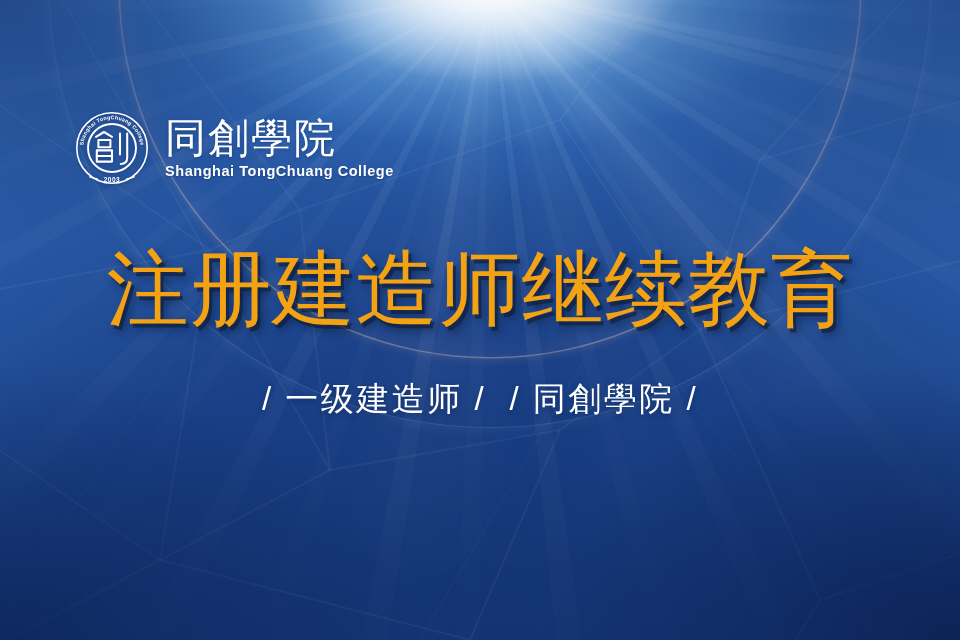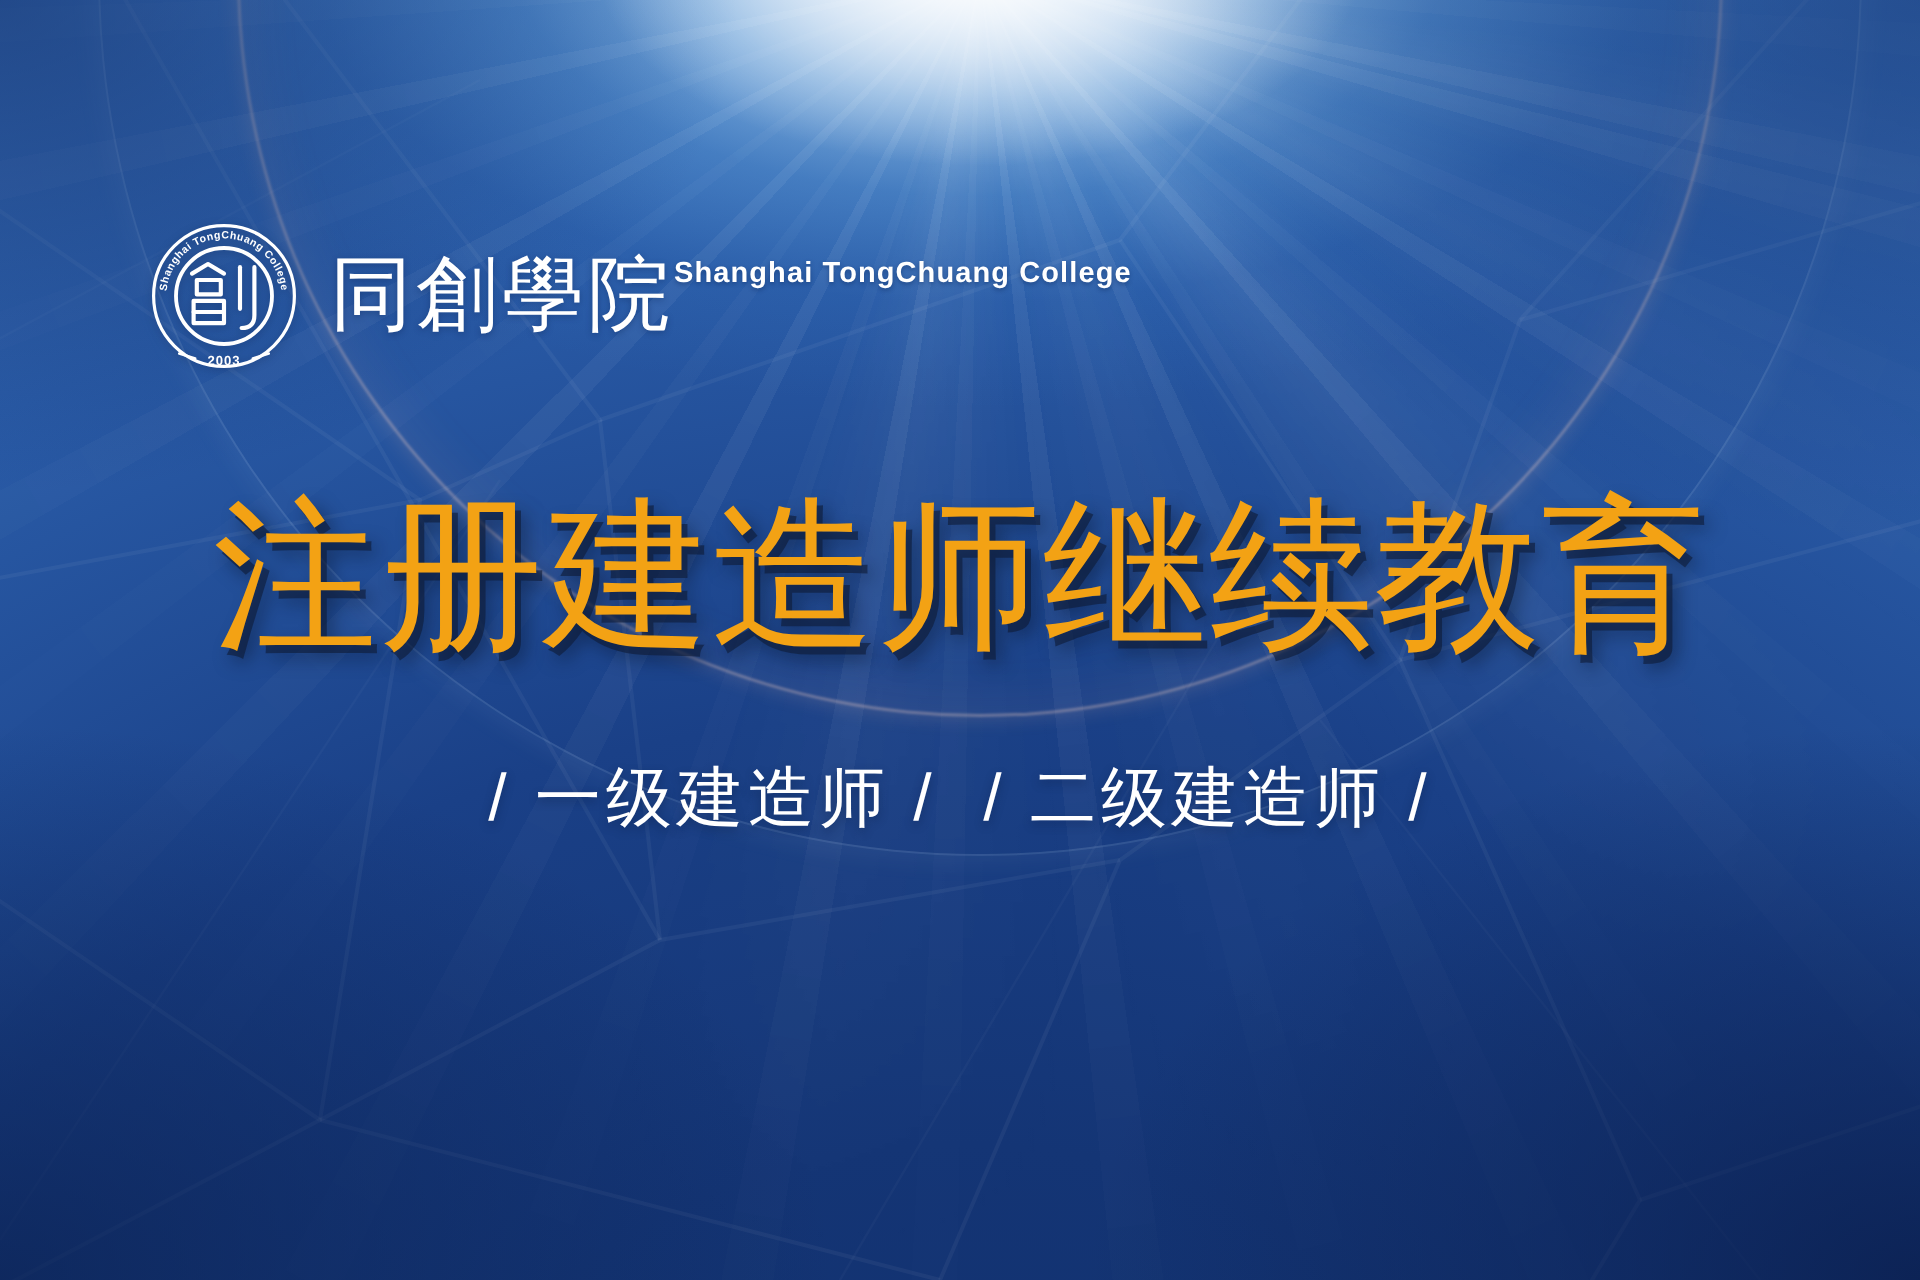--- a/index.html
+++ b/index.html
@@ -113,21 +113,21 @@
   .logo-row{
     position:absolute;left:72px;top:108px;
     display:flex;align-items:center;gap:13px;
   }
   .emblem{
     width:80px;height:80px;position:relative;flex:0 0 auto;
     filter:drop-shadow(0 1px 2px rgba(10,30,70,.35));
   }
   .emblem svg{width:80px;height:80px;display:block;}
 
-  .logo-words{display:flex;flex-direction:row;align-items:flex-start;}
+  .logo-words{display:flex;flex-direction:column;align-items:flex-start;}
   .logo-cn{
     font-family:"Liberation Serif","DejaVu Serif",serif;
     font-size:41px;line-height:1.06;
     letter-spacing:2px;
     color:#ffffff;
     font-weight:400;
     text-shadow:0 1px 3px rgba(12,38,88,.38);
     white-space:nowrap;
   }
   .logo-en{
@@ -262,16 +262,16 @@
       </div>
 
       <div class="logo-words">
         <div class="logo-cn">同創學院</div>
         <div class="logo-en">Shanghai TongChuang College</div>
       </div>
 
     </div>
 
     <div class="title">注册建造师继续教育</div>
-    <div class="subtitle">/ 一级建造师 /  / 二级建造师 /</div>
+    <div class="subtitle">/ 一级建造师 /  / 同創學院 /</div>
 
   </div>
 </div>
 
 </body></html>

